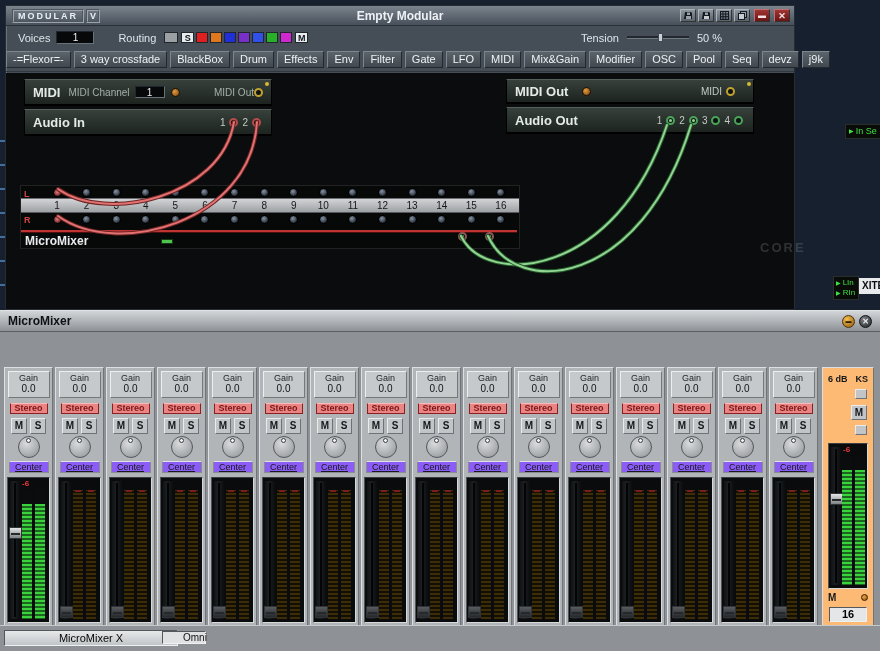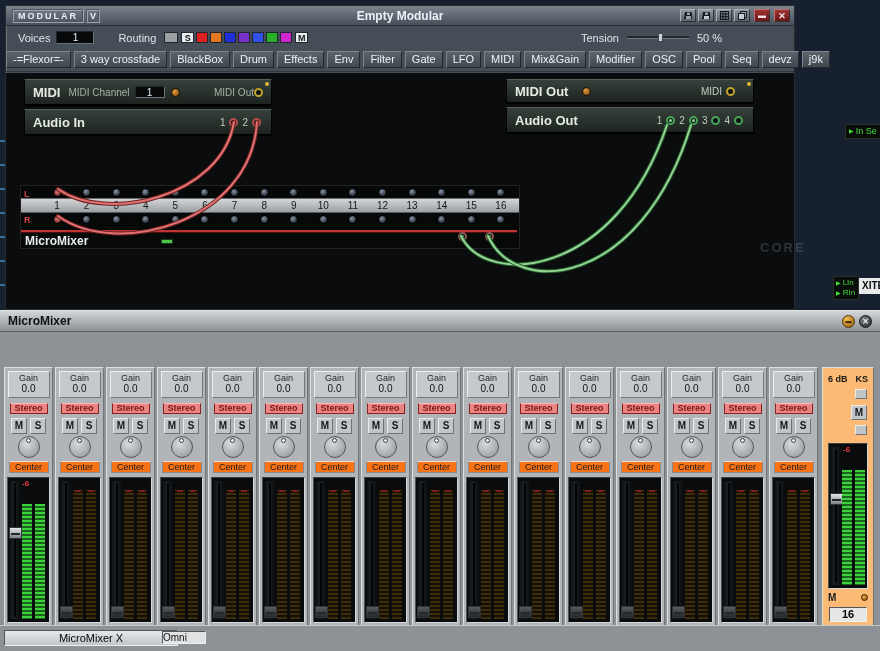--- a/index.html
+++ b/index.html
@@ -94,21 +94,21 @@
   #ch-host{display:flex;gap:2px;}
   .strip{width:49px;height:278px;background:#b2b5b8;border:1px solid #707478;border-top-color:#dde0e2;border-left-color:#dde0e2;display:flex;flex-direction:column;align-items:center;}
   .gain-box{margin-top:3px;width:42px;height:27px;background:#c6c9cb;border:1px solid #777;border-top-color:#eceeef;border-left-color:#eceeef;text-align:center;}
   .gain-lbl{font-size:9px;color:#24272a;margin-top:2px;line-height:9px;}
   .gain-val{font-size:10px;color:#101214;line-height:12px;}
   .stereo{margin-top:5px;width:38px;height:11px;background:#e98585;border:1px solid #8a2020;border-top-color:#f6baba;color:#7e1414;font-size:9px;font-weight:bold;text-align:center;line-height:9px;}
   .ms-row{margin-top:4px;display:flex;gap:3px;}
   .msbtn{width:16px;height:16px;background:#c2c5c8;border:1px solid #6e7276;border-top-color:#e9ebec;border-left-color:#e9ebec;font-size:10px;font-weight:bold;color:#15181b;text-align:center;line-height:14px;}
   .knob{margin-top:2px;width:22px;height:22px;border-radius:50%;background:radial-gradient(circle at 38% 32%,#d9dbdd,#8f9295);border:1px solid #54585c;position:relative;flex:none;}
   .knob-mark{position:absolute;left:50%;top:1px;width:5px;height:5px;margin-left:-3px;border-radius:50%;background:#f2f3f4;border:1px solid #3c4044;}
-  .pan-lbl{margin-top:3px;width:40px;height:12px;background:#f97316;border:1px solid #898d90;border-top-color:#dfe1e3;font-size:9px;color:#17191c;text-align:center;line-height:10px;}
+  .pan-lbl{margin-top:3px;width:40px;height:12px;background:#8b5cf6;border:1px solid #898d90;border-top-color:#dfe1e3;font-size:9px;color:#17191c;text-align:center;line-height:10px;text-decoration:underline;}
   .meter{margin-top:4px;width:43px;height:146px;background:#0a0b0c;border:1px solid #505458;border-top-color:#3a3e42;border-bottom-color:#d7d9db;border-right-color:#d7d9db;position:relative;flex:none;}
   .mtr-top{position:absolute;top:1px;left:14px;font-size:8px;font-weight:bold;color:#ef3b3b;}
   .ftrack{position:absolute;left:2px;top:3px;bottom:3px;width:10px;background:linear-gradient(to right,#101214,#1d2022 40%,#0a0c0e);}
   .ftrack:before{content:"";position:absolute;left:4px;top:2px;bottom:2px;width:2px;background:#030405;}
   .fhandle{position:absolute;left:-1px;width:13px;height:12px;background:linear-gradient(#e4e5e6,#7e8285);border:1px solid #303438;}
   .fhandle:after{content:"";position:absolute;left:1px;right:1px;top:5px;height:2px;background:#26292c;}
   .meter.lit .fhandle{top:46px;}
   .meter.unlit .fhandle{bottom:1px;background:linear-gradient(#585c60,#26282a);}
   .mcol{position:absolute;top:12px;bottom:3px;width:10px;}
   .mcol.c1{left:14px;} .mcol.c2{left:27px;}
@@ -126,21 +126,21 @@
   .mst-meter{align-self:center;margin-top:8px;width:40px;}
   .mst-meter .mcol.c1{left:13px;}
   .mst-meter .mcol.c2{left:26px;}
   .mst-bot{margin-top:3px;display:flex;align-items:center;padding:0 5px;}
   .mst-m-lbl{font-size:10px;font-weight:bold;color:#15181b;}
   .led-orange{margin-left:auto;width:7px;height:7px;border-radius:50%;background:radial-gradient(circle at 35% 35%,#f0a840,#8a4c10);border:1px solid #3a2004;}
   .mst-display{align-self:center;margin-top:4px;width:38px;height:15px;background:#e4e6e8;border:1px solid #55585c;border-bottom-color:#eef0f1;border-right-color:#eef0f1;font-size:11px;font-weight:bold;text-align:center;line-height:13px;color:#000;}
 
   .x-footer{position:absolute;left:0;bottom:0;right:0;height:26px;background:#8e9296;border-top:1px solid #c6c9cb;}
   .name-box{position:absolute;left:4px;top:4px;width:174px;height:16px;background:linear-gradient(#e6e8ea,#c2c5c8);border:1px solid #54585c;border-bottom-color:#eef0f1;border-right-color:#eef0f1;font-size:11px;font-weight:normal;text-align:center;line-height:14px;color:#050607;}
-  .omni-box{position:absolute;left:162px;top:5px;width:44px;height:13px;background:#dfe1e3;border:1px solid #54585c;border-bottom-color:#eef0f1;border-right-color:#eef0f1;font-size:10px;line-height:11px;color:#111;padding-left:0;}
+  .omni-box{position:absolute;left:162px;top:5px;width:44px;height:13px;background:#dfe1e3;border:1px solid #54585c;border-bottom-color:#eef0f1;border-right-color:#eef0f1;font-size:10px;line-height:11px;color:#111;padding-left:20px;}
 </style>
 </head>
 <body>
 
 <div class="desk-line" style="top:140px"></div>
 <div class="desk-line" style="top:164px"></div>
 <div class="desk-line" style="top:188px"></div>
 <div class="desk-line" style="top:212px"></div>
 <div class="desk-line" style="top:236px"></div>
 <div class="desk-line" style="top:260px"></div>

